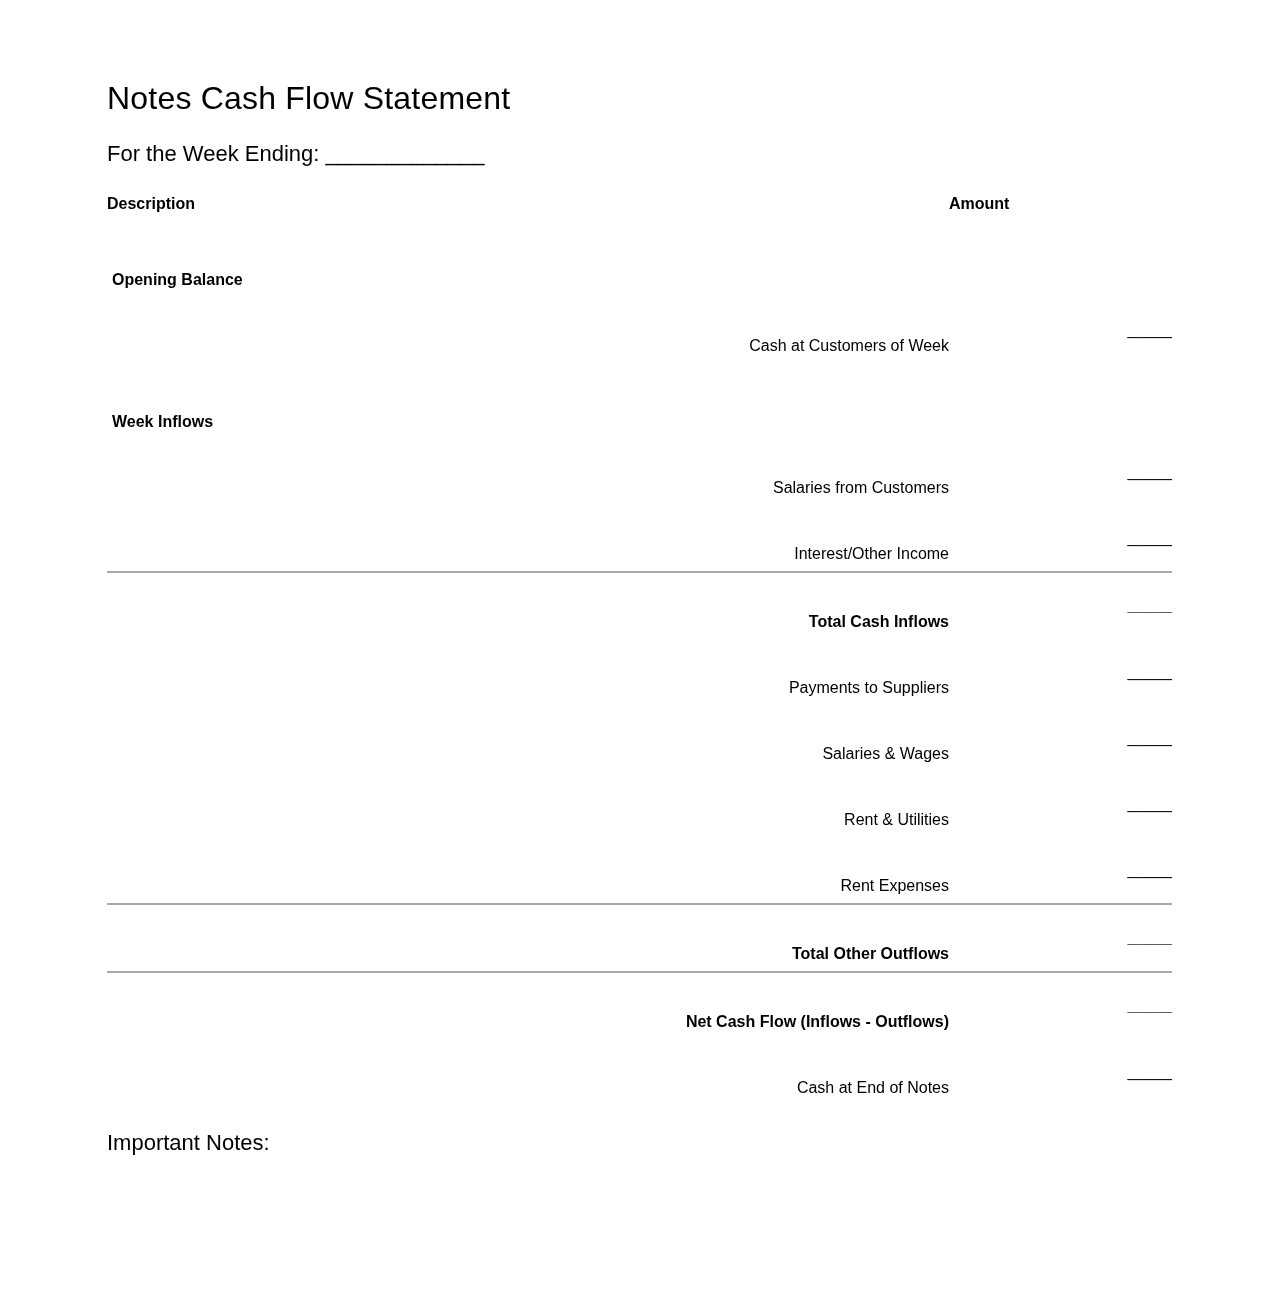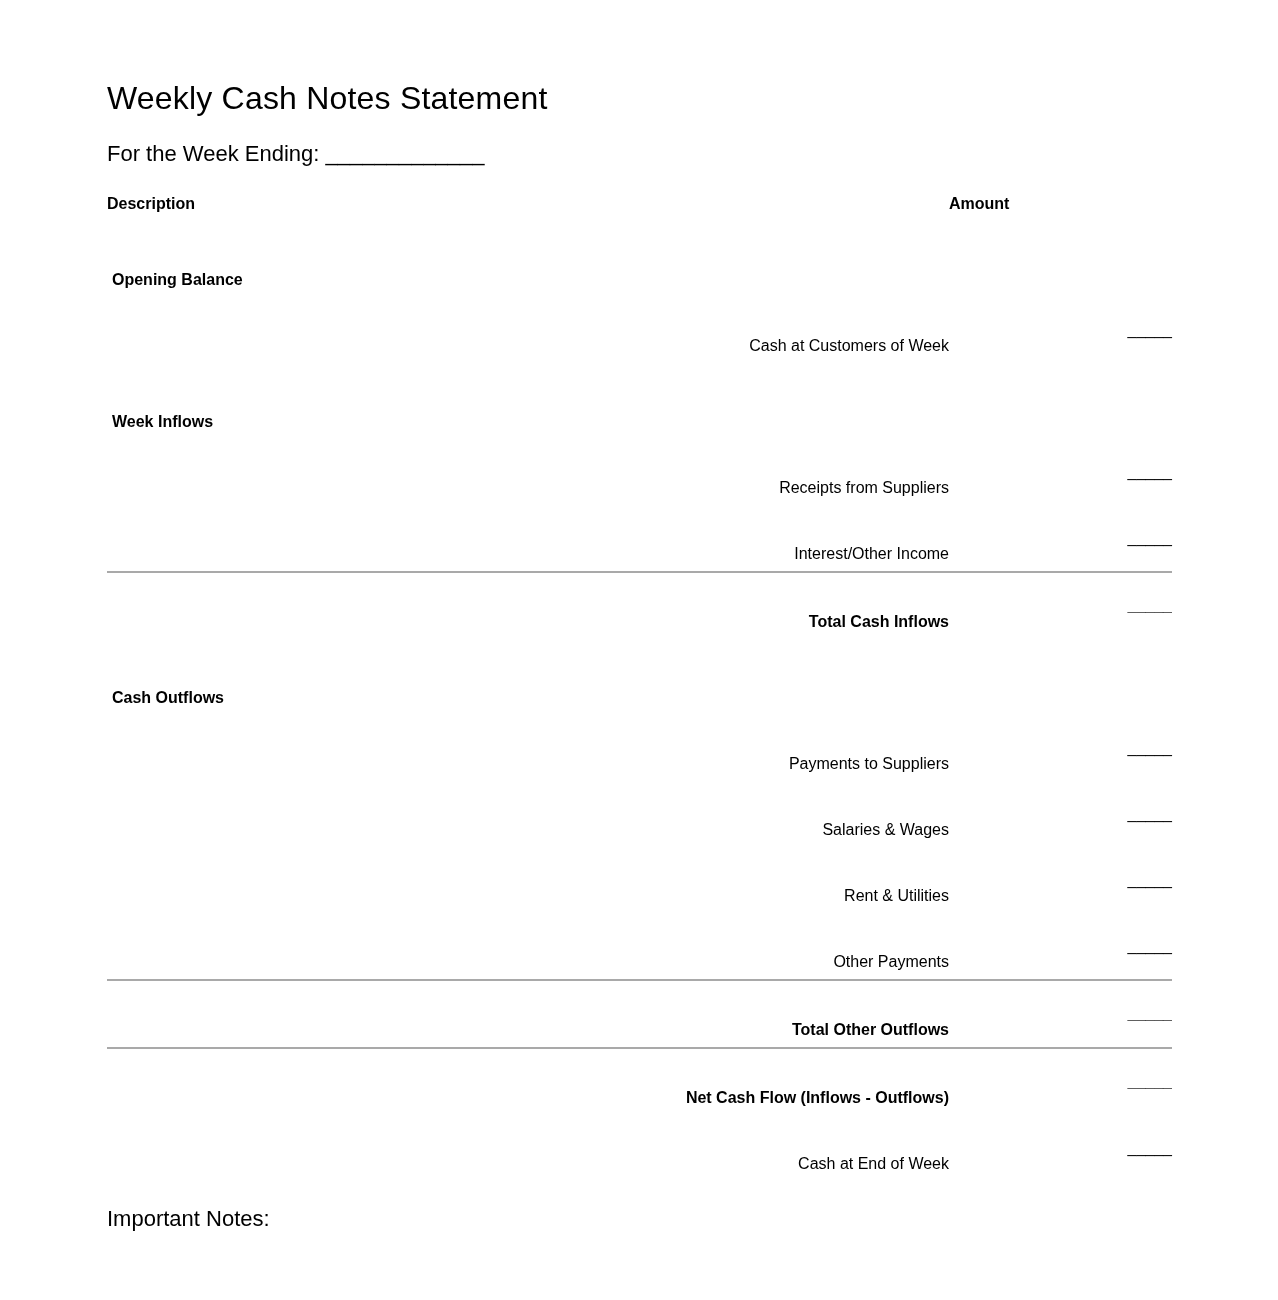--- a/index.html
+++ b/index.html
@@ -66,21 +66,21 @@
     font-weight: 400;
     line-height: 26px;
     margin: 25px 0 22px 0;
   }
 </style>
 </head>
 <body style="background: rgb(255, 255, 255); color: rgb(0, 0, 0);">
 
 <div class="page">
 
-  <h1 class="doc-title">Weekly Cash Notes Statement</h1>
+  <h1 class="doc-title">Notes Cash Flow Statement</h1>
 
   <div class="doc-subtitle">
     <span>For the Week Ending:</span>
     <span class="blank-line">_____________</span>
   </div>
 
   <table class="cashflow">
     <thead>
       <tr>
         <th class="col-desc">Description</th>
@@ -110,21 +110,21 @@
       <td class="cell-desc">
         <span class="row-label">Week Inflows</span>
       </td>
       <td class="cell-amt">
         <span class="amount-blank"></span>
       </td>
     </tr>
 
     <tr class="item">
       <td class="cell-desc">
-        <span class="row-label">Receipts from Suppliers</span>
+        <span class="row-label">Salaries from Customers</span>
       </td>
       <td class="cell-amt">
         <span class="amount-blank">_____</span>
       </td>
     </tr>
 
     <tr class="item divider">
       <td class="cell-desc">
         <span class="row-label">Interest/Other Income</span>
       </td>
@@ -135,28 +135,20 @@
 
     <tr class="total">
       <td class="cell-desc">
         <span class="row-label">Total Cash Inflows</span>
       </td>
       <td class="cell-amt">
         <span class="amount-blank">_____</span>
       </td>
     </tr>
 
-    <tr class="section">
-      <td class="cell-desc">
-        <span class="row-label">Cash Outflows</span>
-      </td>
-      <td class="cell-amt">
-        <span class="amount-blank"></span>
-      </td>
-    </tr>
 
     <tr class="item">
       <td class="cell-desc">
         <span class="row-label">Payments to Suppliers</span>
       </td>
       <td class="cell-amt">
         <span class="amount-blank">_____</span>
       </td>
     </tr>
 
@@ -173,21 +165,21 @@
       <td class="cell-desc">
         <span class="row-label">Rent &amp; Utilities</span>
       </td>
       <td class="cell-amt">
         <span class="amount-blank">_____</span>
       </td>
     </tr>
 
     <tr class="item divider">
       <td class="cell-desc">
-        <span class="row-label">Other Payments</span>
+        <span class="row-label">Rent Expenses</span>
       </td>
       <td class="cell-amt">
         <span class="amount-blank">_____</span>
       </td>
     </tr>
 
     <tr class="total divider">
       <td class="cell-desc">
         <span class="row-label">Total Other Outflows</span>
       </td>
@@ -201,21 +193,21 @@
         <span class="row-label">Net Cash Flow (Inflows - Outflows)</span>
       </td>
       <td class="cell-amt">
         <span class="amount-blank">_____</span>
       </td>
     </tr>
 
 
     <tr class="item">
       <td class="cell-desc">
-        <span class="row-label">Cash at End of Week</span>
+        <span class="row-label">Cash at End of Notes</span>
       </td>
       <td class="cell-amt">
         <span class="amount-blank">_____</span>
       </td>
     </tr>
   </tbody>
   </table>
 
   <h2 class="notes-title">Important Notes:</h2>
 

